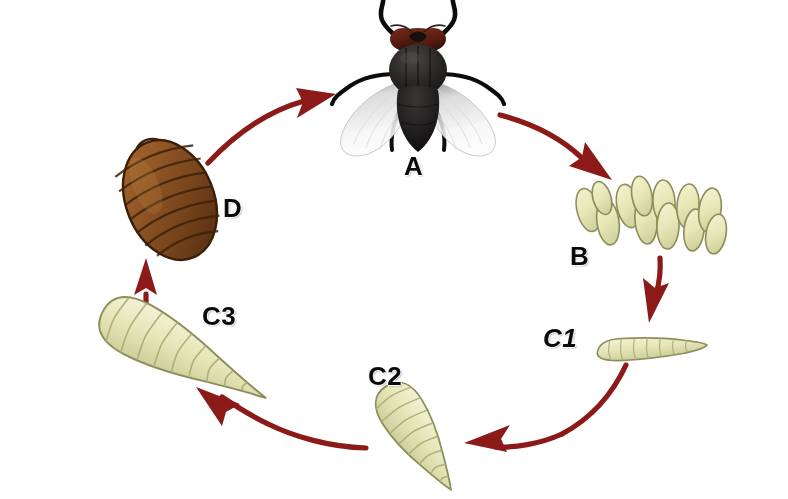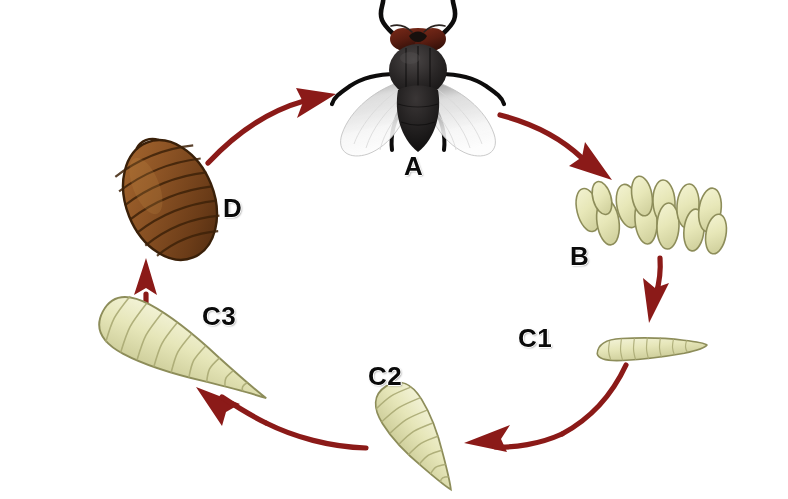--- a/index.html
+++ b/index.html
@@ -36,21 +36,21 @@
     text-shadow:
        1px 0 0 #ffffff,
       -1px 0 0 #ffffff,
        0 1px 0 #ffffff,
        0 -1px 0 #ffffff,
        1px 1px 2px rgba(0,0,0,0.45);
     user-select: none;
   }
   #label-A { left: 404px; top: 153px; font-size: 26px; }
   #label-B { left: 570px; top: 243px; font-size: 26px; }
-  #label-C1 { left: 518px; top: 325px; font-size: 26px; }
+  #label-C1 { left: 543px; top: 325px; font-size: 26px; font-style: italic; }
   #label-C2 { left: 368px; top: 363px; font-size: 26px; text-align: center; }
   #label-C3 { left: 202px; top: 303px; font-size: 26px; }
   #label-D { left: 223px; top: 195px; font-size: 26px; }
 </style>
 </head>
 <body>
 
 <div id="stage">
 
   <svg class="layer" viewBox="0 0 788 499">

